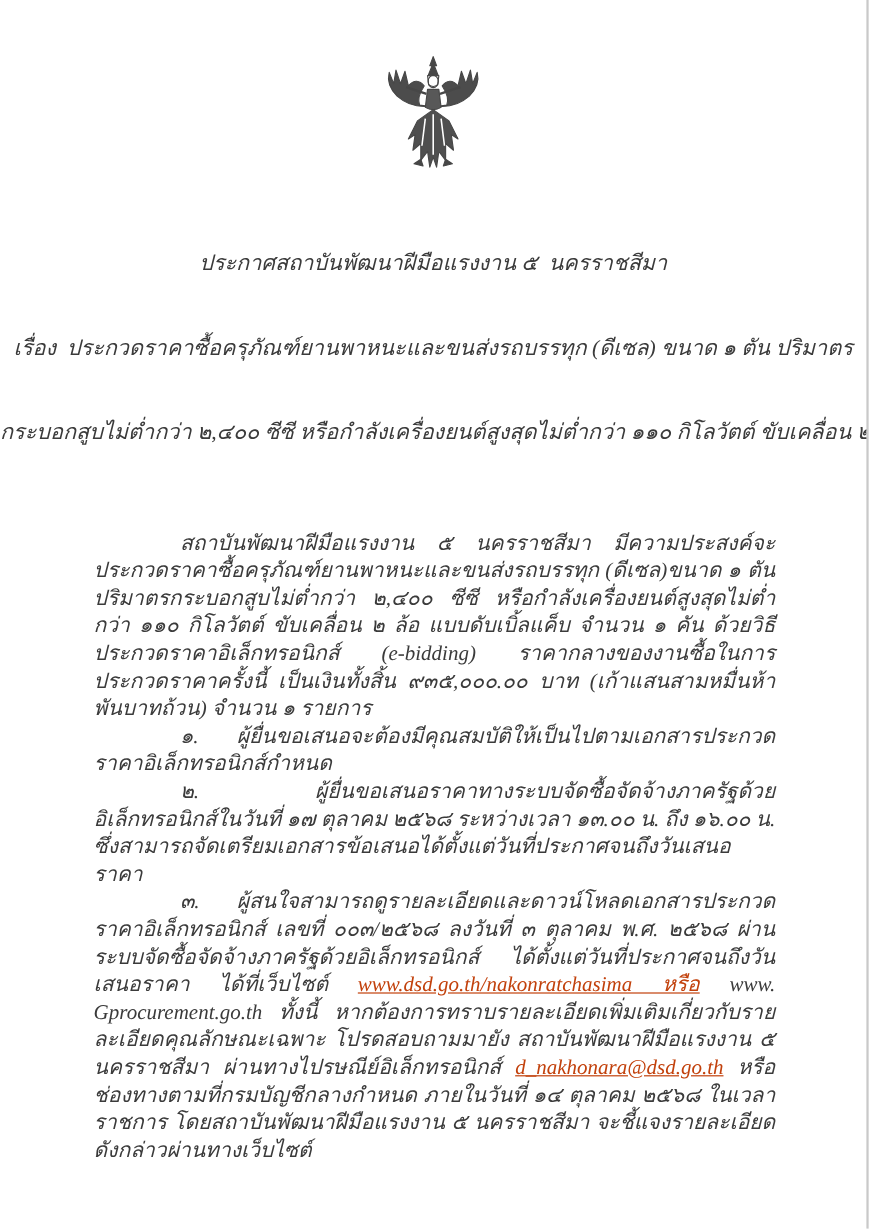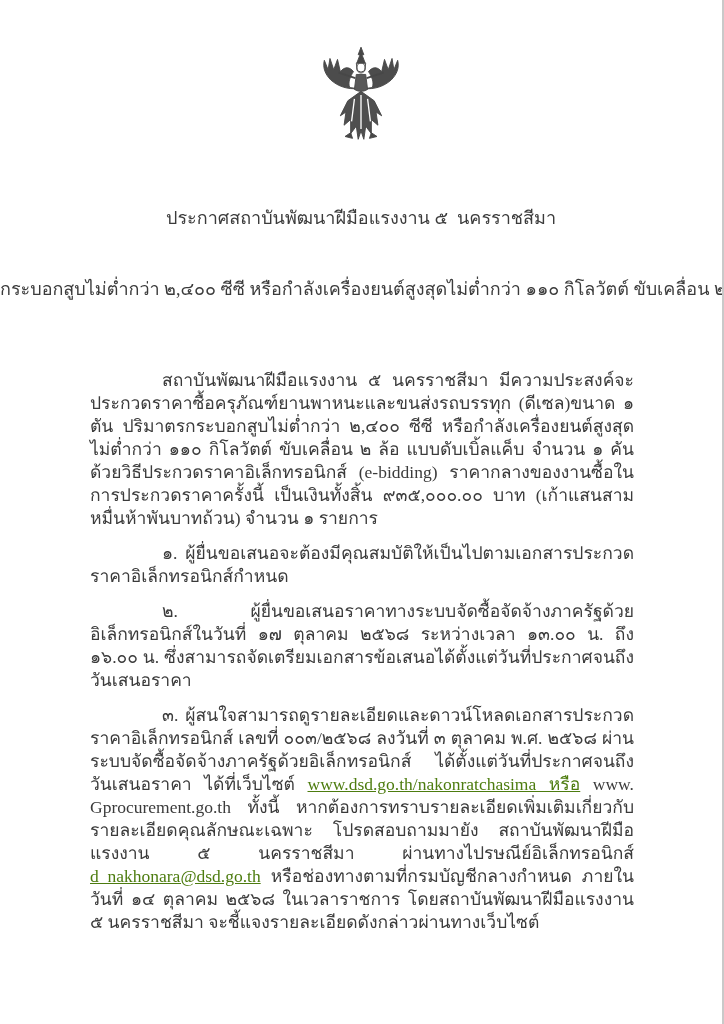--- a/index.html
+++ b/index.html
@@ -10,20 +10,21 @@
   .page {
     position: relative;
     width: 724px;
     height: 1024px;
     background: #ffffff;
     border-right: 2px solid #c9c9c9;
     box-sizing: border-box;
     font-family: "Liberation Serif", "DejaVu Serif", serif;
     color: #3b3b3b;
     overflow: hidden;
+    font-style: italic;
   }
   .emblem-wrap {
     padding-top: 46px;
     text-align: center;
   }
   .emblem-wrap svg {
     display: inline-block;
   }
   .title-block {
     margin-top: 8px;
@@ -33,25 +34,25 @@
     white-space: pre;
   }
   .content {
     margin: 21px 76px 0 78px;
     font-size: 17.5px;
     line-height: 23px;
     text-align: justify;
     overflow-wrap: break-word;
   }
   .content p {
-    margin: 12px;
+    margin: 0;
     text-indent: 72px;
   }
   .doc-link {
-    color: #4d7c0f;
+    color: #c2410c;
     text-decoration: underline;
     cursor: pointer;
   }
 </style>
 </head>
 <body>
 
 <div class="page">
 
   <div class="emblem-wrap">
@@ -75,20 +76,21 @@
 
         <path d="M33 96 l6 -4 l2 6 Z M67 96 l-6 -4 l-2 6 Z" fill="#474747"></path>
 
         <path d="M50 52 L50 88 M43 56 L40 80 M57 56 L60 80" stroke="#ffffff" stroke-width="1.4" fill="none"></path>
       </g>
     </svg>
   </div>
 
   <div class="title-block">
     <div>ประกาศสถาบันพัฒนาฝีมือแรงงาน ๕  นครราชสีมา</div>
+    <div>เรื่อง  ประกวดราคาซื้อครุภัณฑ์ยานพาหนะและขนส่งรถบรรทุก (ดีเซล) ขนาด ๑ ตัน ปริมาตร</div>
     <div>กระบอกสูบไม่ต่ำกว่า ๒,๔๐๐ ซีซี หรือกำลังเครื่องยนต์สูงสุดไม่ต่ำกว่า ๑๑๐ กิโลวัตต์ ขับเคลื่อน ๒ ล้อ</div>
   </div>
 
   <div class="content">
     <p>สถาบันพัฒนาฝีมือแรงงาน ๕ นครราชสีมา มีความประสงค์จะประกวดราคาซื้อครุภัณฑ์ยานพาหนะและขนส่งรถบรรทุก (ดีเซล)ขนาด ๑ ตัน ปริมาตรกระบอกสูบไม่ต่ำกว่า ๒,๔๐๐ ซีซี หรือกำลังเครื่องยนต์สูงสุดไม่ต่ำกว่า ๑๑๐ กิโลวัตต์ ขับเคลื่อน ๒ ล้อ แบบดับเบิ้ลแค็บ จำนวน ๑ คัน  ด้วยวิธีประกวดราคาอิเล็กทรอนิกส์ (e-bidding) ราคากลางของงานซื้อในการประกวดราคาครั้งนี้ เป็นเงินทั้งสิ้น ๙๓๕,๐๐๐.๐๐ บาท (เก้าแสนสามหมื่นห้าพันบาทถ้วน) จำนวน ๑ รายการ</p>
     <p>๑. ผู้ยื่นขอเสนอจะต้องมีคุณสมบัติให้เป็นไปตามเอกสารประกวดราคาอิเล็กทรอนิกส์กำหนด</p>
     <p>๒. ผู้ยื่นขอเสนอราคาทางระบบจัดซื้อจัดจ้างภาครัฐด้วยอิเล็กทรอนิกส์ในวันที่ ๑๗ ตุลาคม ๒๕๖๘ ระหว่างเวลา ๑๓.๐๐ น. ถึง ๑๖.๐๐ น. ซึ่งสามารถจัดเตรียมเอกสารข้อเสนอได้ตั้งแต่วันที่ประกาศจนถึงวันเสนอราคา</p>
     <p><span>๓. ผู้สนใจสามารถดูรายละเอียดและดาวน์โหลดเอกสารประกวดราคาอิเล็กทรอนิกส์ เลขที่ ๐๐๓/๒๕๖๘ ลงวันที่ ๓ ตุลาคม พ.ศ. ๒๕๖๘ ผ่านระบบจัดซื้อจัดจ้างภาครัฐด้วยอิเล็กทรอนิกส์ ได้ตั้งแต่วันที่ประกาศจนถึงวันเสนอราคา ได้ที่เว็บไซต์ </span><a class="doc-link">www.dsd.go.th/nakonratchasima หรือ</a><span> www. Gprocurement.go.th ทั้งนี้ หากต้องการทราบรายละเอียดเพิ่มเติมเกี่ยวกับรายละเอียดคุณลักษณะเฉพาะ โปรดสอบถามมายัง สถาบันพัฒนาฝีมือแรงงาน ๕ นครราชสีมา ผ่านทางไปรษณีย์อิเล็กทรอนิกส์ </span><a class="doc-link">d_nakhonara@dsd.go.th</a><span> หรือช่องทางตามที่กรมบัญชีกลางกำหนด ภายในวันที่ ๑๔ ตุลาคม ๒๕๖๘ ในเวลาราชการ โดยสถาบันพัฒนาฝีมือแรงงาน ๕ นครราชสีมา จะชี้แจงรายละเอียดดังกล่าวผ่านทางเว็บไซต์ </span></p>
   </div>
 

